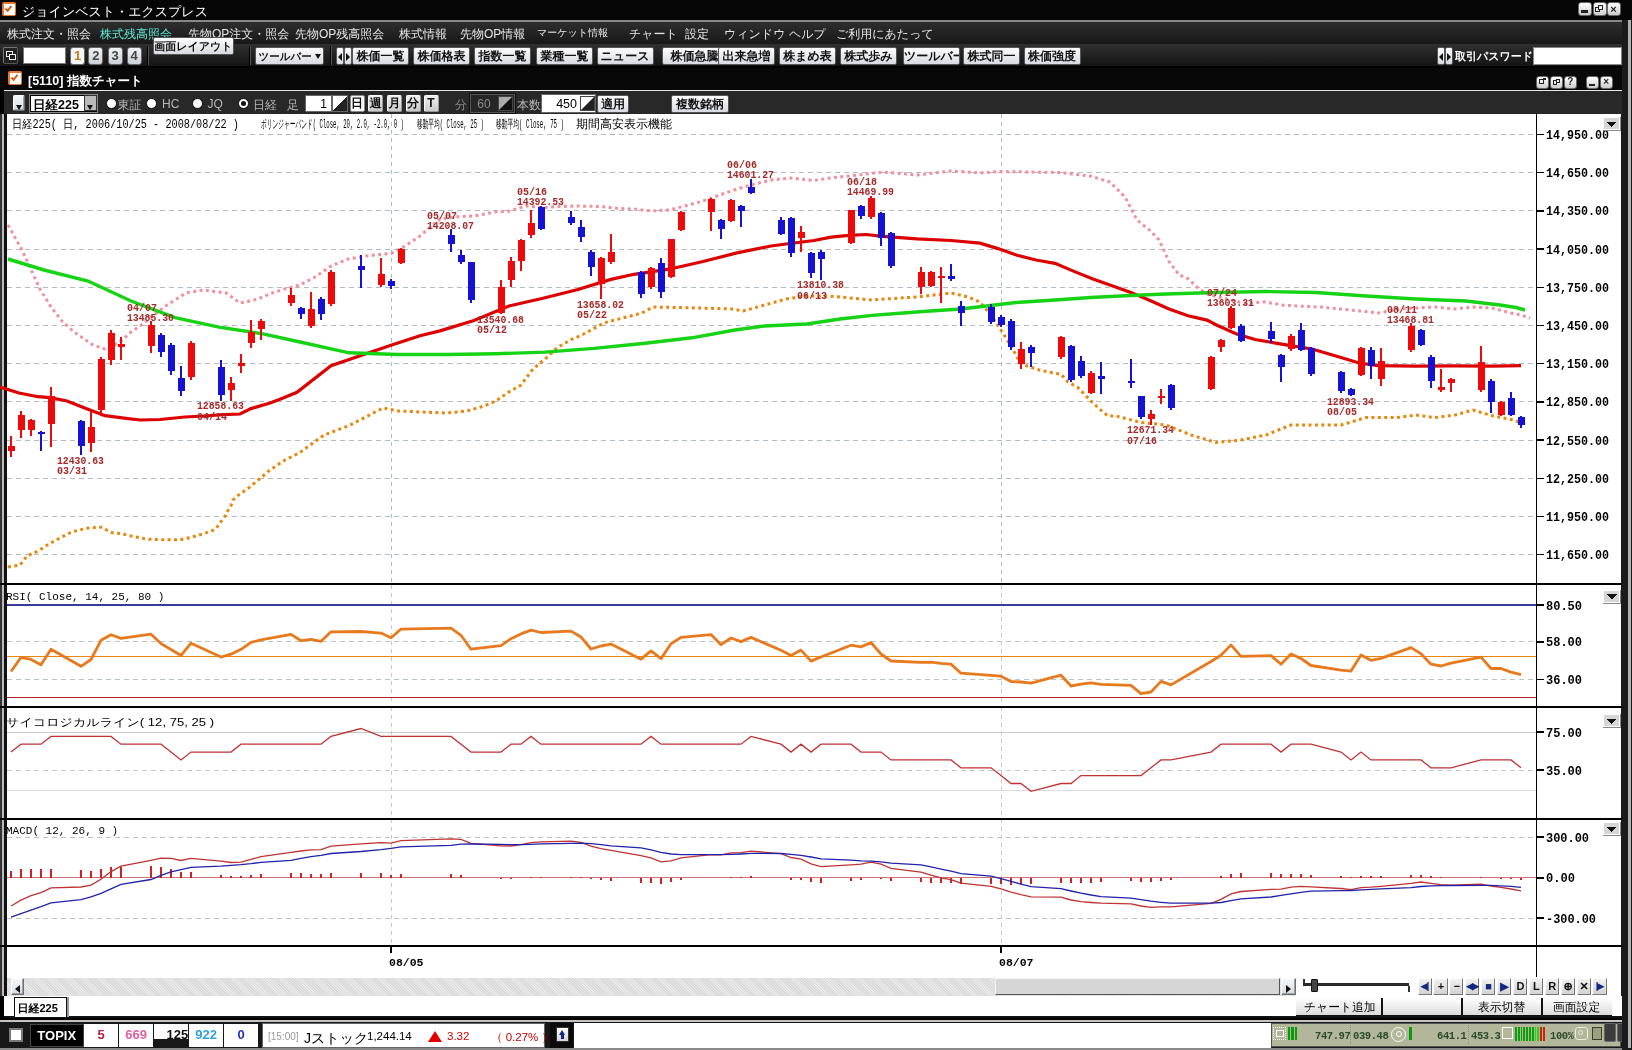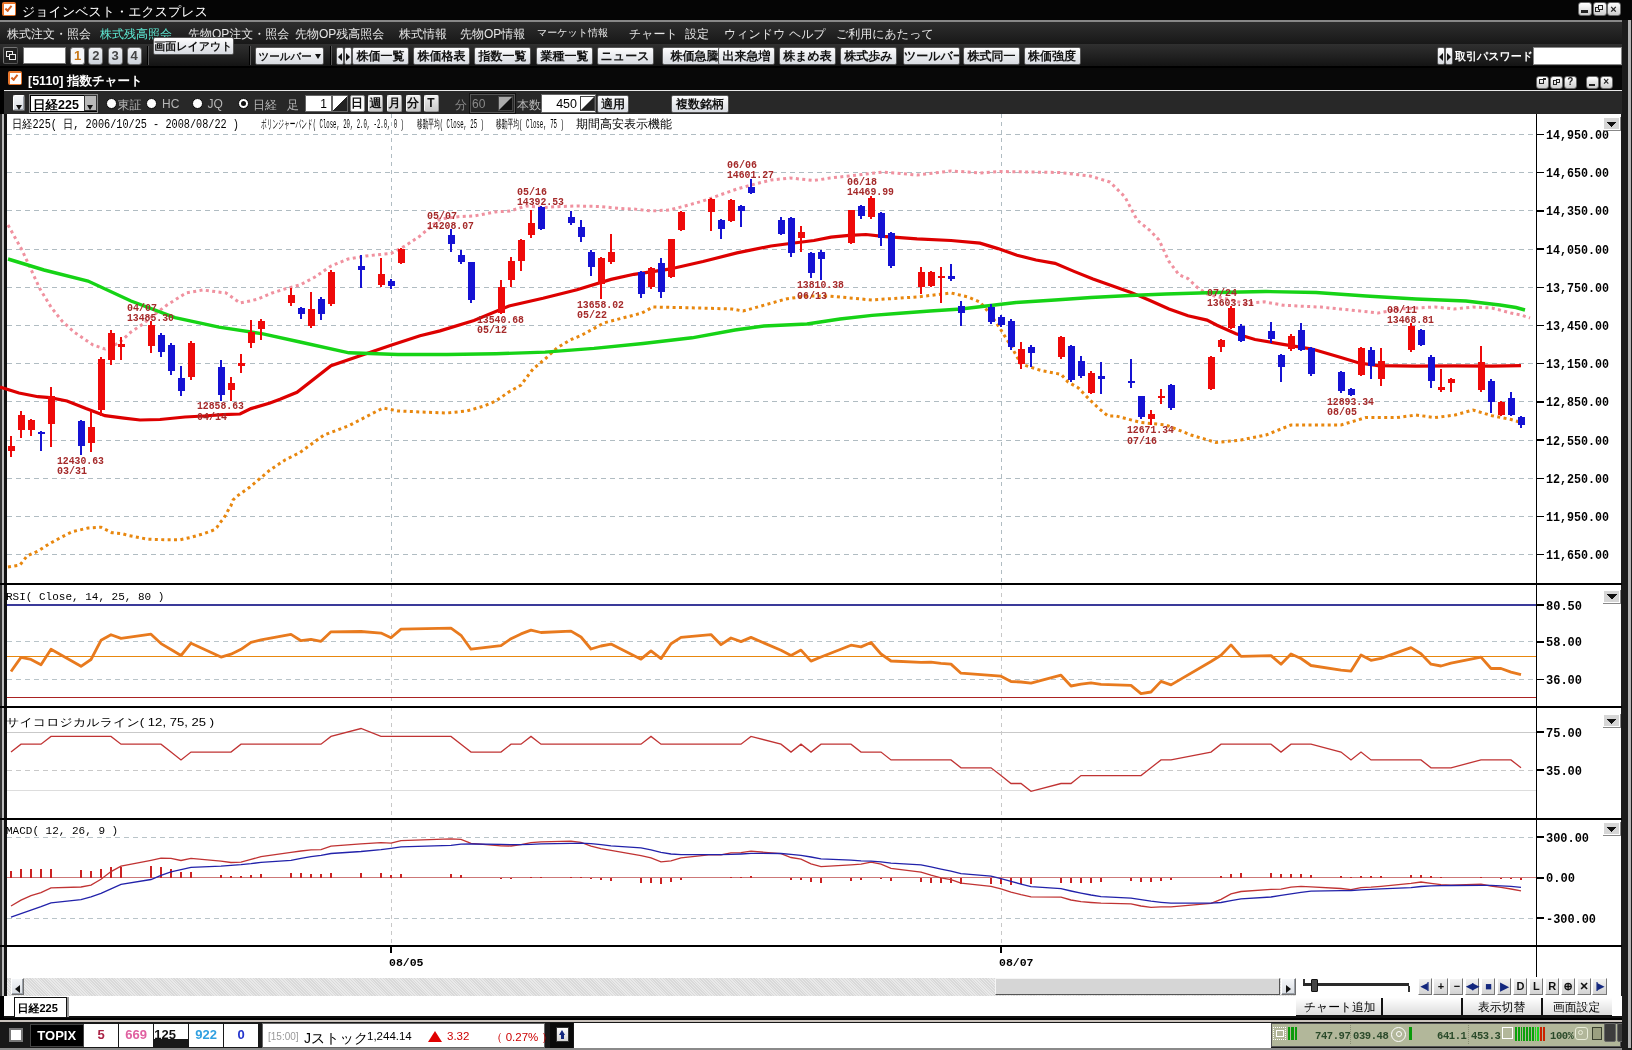--- a/index.html
+++ b/index.html
@@ -105,21 +105,21 @@
 <div class="ab" style="left:304.5px;top:94.5px;width:27px;height:17.5px;background:#fff;border:1.5px solid #666"></div>
 <div class="ab" style="left:306px;top:96.5px;width:21px;color:#000;font-size:12px;text-align:right">1</div>
 <div class="ab" style="left:331.5px;top:94.5px;width:16px;height:17.5px;background:linear-gradient(135deg,#fff 49%,#222 51%);border:1.5px solid #666"></div>
 <div class="ab seg" style="left:349.5px;top:94.5px;width:15px;height:17.5px;line-height:15px;background:#fcfcfc;border:1.5px solid #888;">日</div>
 <div class="ab seg" style="left:368px;top:94.5px;width:15px;height:17.5px;line-height:15px;">週</div>
 <div class="ab seg" style="left:387px;top:94.5px;width:15px;height:17.5px;line-height:15px;">月</div>
 <div class="ab seg" style="left:405.5px;top:94.5px;width:15px;height:17.5px;line-height:15px;">分</div>
 <div class="ab seg" style="left:423.5px;top:94.5px;width:15px;height:17.5px;line-height:15px;">T</div>
 <div class="ab" style="left:455px;top:96.5px;color:#8a8a8a;font-size:12px">分</div>
 <div class="ab" style="left:470px;top:94px;width:45px;height:18.5px;background:#262626;border:1.5px solid #555;outline:1px solid #111"></div>
-<div class="ab" style="left:472px;top:96.5px;width:24px;color:#8a8a8a;font-size:12px;text-align:left">60</div>
+<div class="ab" style="left:472px;top:96.5px;width:24px;color:#8a8a8a;font-size:12px;text-align:center">60</div>
 <div class="ab" style="left:498px;top:95.5px;width:15px;height:15.5px;background:linear-gradient(135deg,#aaa 49%,#111 51%);border:1px solid #444"></div>
 <div class="ab gl" style="left:517px;top:96.5px">本数</div>
 <div class="ab" style="left:541px;top:94px;width:55px;height:18.5px;background:#fff;border:1.5px solid #666"></div>
 <div class="ab" style="left:543px;top:96.5px;width:34px;color:#000;font-size:12.5px;text-align:right">450</div>
 <div class="ab" style="left:580px;top:95.5px;width:15px;height:15.5px;background:linear-gradient(135deg,#fff 49%,#222 51%);border:1px solid #444"></div>
 <div class="ab tbtn" style="left:597px;top:94.5px;width:32px;height:18px;line-height:16px">適用</div>
 <div class="ab tbtn" style="left:671px;top:94.5px;width:58px;height:18px;line-height:16px">複数銘柄</div>
 <svg width="1632" height="882" viewBox="0 114 1632 882" style="position:absolute;left:0;top:114px" shape-rendering="crispEdges">
 <rect x="0" y="114" width="1632" height="882" fill="#1b1b1b"></rect>
 <rect x="7" y="114" width="1614" height="882" fill="#ffffff"></rect>
@@ -619,21 +619,21 @@
 <div class="ab" style="left:1478px;top:1000px;color:#000;font-size:11.8px">表示切替</div>
 <div class="ab" style="left:1553px;top:1000px;color:#000;font-size:11.8px">画面設定</div>
 <div class="ab" style="left:0;top:1018.5px;width:1632px;height:1.2px;background:#000"></div>
 <div class="ab" style="left:0;top:1019.7px;width:1632px;height:2.3px;background:#c9c2bc"></div>
 <div class="ab" style="left:0;top:1022px;width:1632px;height:26px;background:#181818"></div>
 <div class="ab" style="left:0;top:1048px;width:1632px;height:2px;background:#8a8a8a"></div>
 <div class="ab" style="left:9px;top:1027.5px;width:14px;height:14px;background:#fff;border:2px solid #777"></div>
 <div class="ab" style="left:30px;top:1024px;width:53.5px;height:23px;background:#000;border:1px solid #444;color:#fff;font-weight:bold;font-size:13px;text-align:center;line-height:21px">TOPIX</div>
 <div class="ab" style="left:84.2px;top:1024px;width:34px;height:23px;background:#fff;color:#aa2244;font-weight:bold;font-size:13px;text-align:center;line-height:22px">5</div>
 <div class="ab" style="left:119.2px;top:1024px;width:34px;height:23px;background:#fff;color:#e060a0;font-weight:bold;font-size:13px;text-align:center;line-height:22px">669</div>
-<div class="ab" style="left:154.2px;top:1024px;width:34px;height:15px;background:#fff;color:#111;font-weight:bold;font-size:13px;text-align:left;line-height:22px">125</div>
+<div class="ab" style="left:154.2px;top:1024px;width:34px;height:15px;background:#fff;color:#111;font-weight:bold;font-size:13px;text-align:right;line-height:22px">125</div>
 <div class="ab" style="left:189.2px;top:1024px;width:34px;height:23px;background:#fff;color:#30a0e0;font-weight:bold;font-size:13px;text-align:center;line-height:22px">922</div>
 <div class="ab" style="left:224.2px;top:1024px;width:34px;height:23px;background:#fff;color:#2233cc;font-weight:bold;font-size:13px;text-align:center;line-height:22px">0</div>
 <div class="ab" style="left:262px;top:1023px;width:283px;height:25px;background:#fff;border:1px solid #666"></div>
 <div class="ab" style="left:268px;top:1031px;color:#999;font-size:10px">[15:00]</div>
 <div class="ab" style="left:304px;top:1030px;color:#000;font-size:14px">Jストック</div>
 <div class="ab" style="left:367px;top:1030px;color:#000;font-size:11.5px">1,244.14</div>
 <div class="ab" style="left:428px;top:1031px;width:0;height:0;border-left:7px solid transparent;border-right:7px solid transparent;border-bottom:11px solid #e00000"></div>
 <div class="ab" style="left:447px;top:1030px;color:#cc0000;font-size:11.5px">3.32</div>
 <div class="ab" style="left:491px;top:1030px;color:#cc0000;font-size:11.5px">（ 0.27% ）</div>
 <div class="ab" style="left:550px;top:1023px;width:23px;height:25px;background:#0a0a0a"></div>

